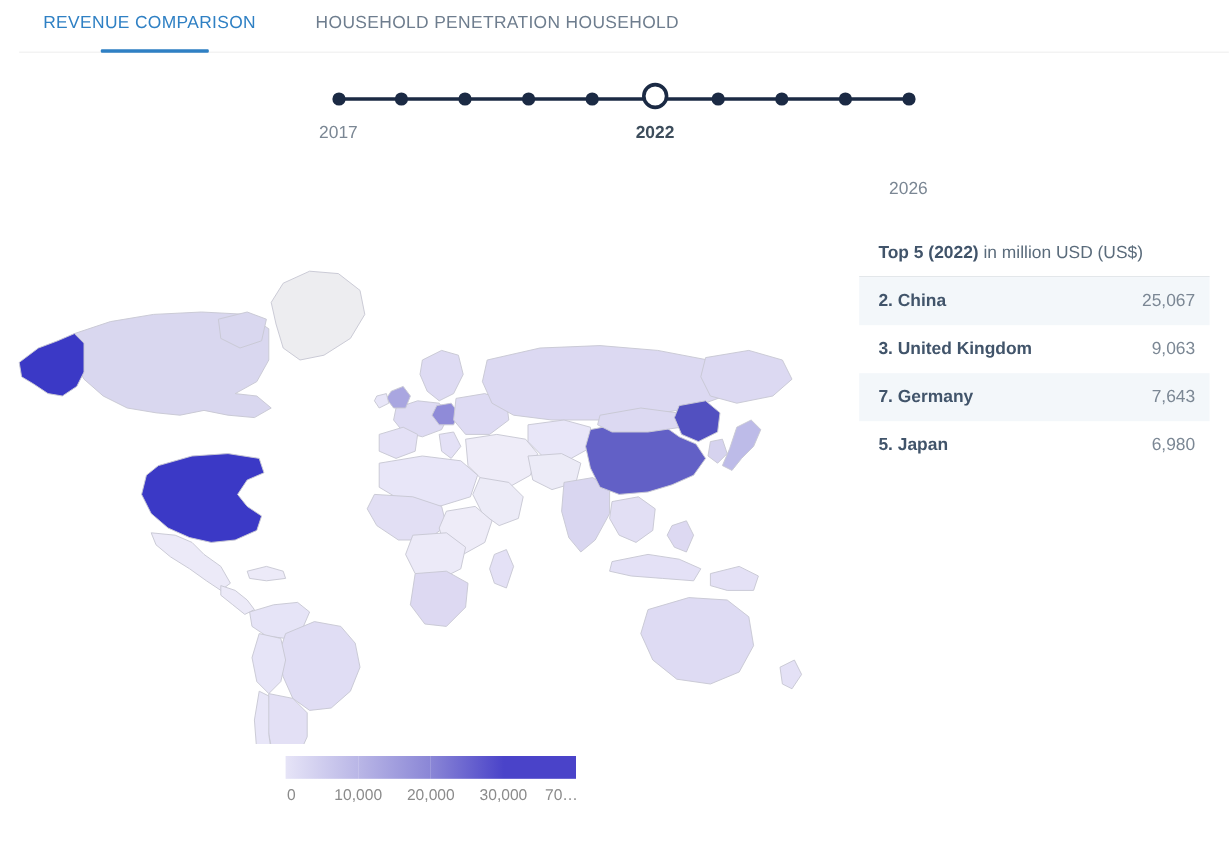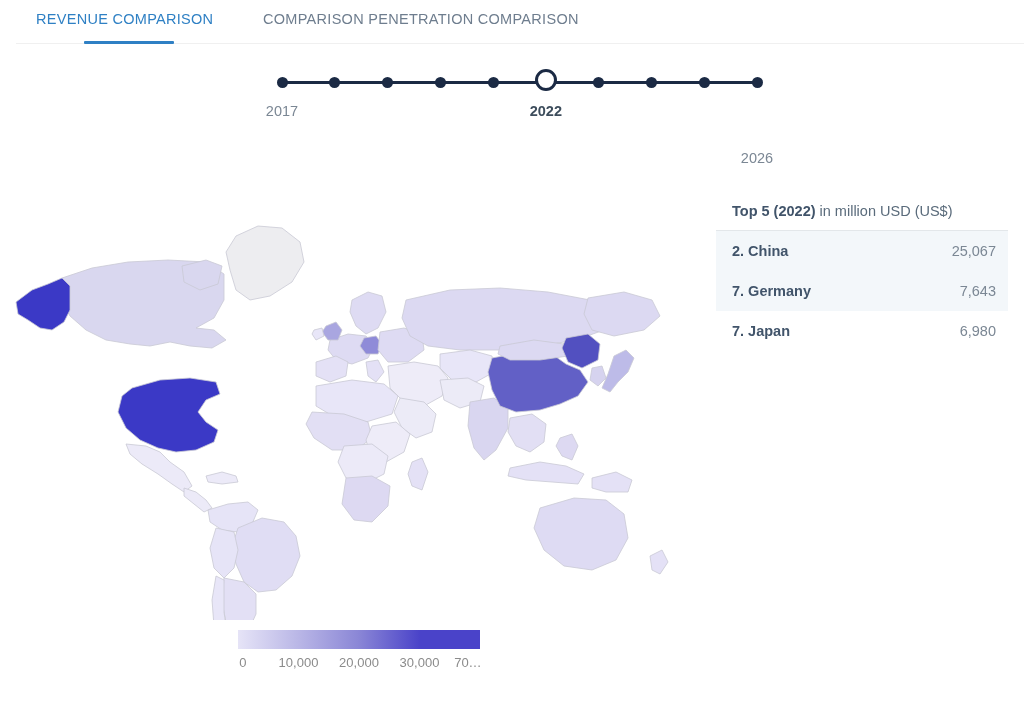--- a/index.html
+++ b/index.html
@@ -175,21 +175,21 @@
     font-size: 14.5px;
     color: #7b8794;
     white-space: nowrap;
   }
 </style>
 </head>
 <body>
 
 <div class="tabbar">
   <div class="tab tab-0">REVENUE COMPARISON</div>
-  <div class="tab tab-1">COMPARISON PENETRATION COMPARISON</div>
+  <div class="tab tab-1">HOUSEHOLD PENETRATION HOUSEHOLD</div>
   <div class="tab-underline"></div>
 </div>
 
 <div class="slider-wrap">
   <div class="slider-track"></div>
   <div id="slider-ticks">
       <div class="slider-dot" style="left: 282px;"></div>
       <div class="slider-dot" style="left: 334.778px;"></div>
       <div class="slider-dot" style="left: 387.556px;"></div>
       <div class="slider-dot" style="left: 440.333px;"></div>
@@ -322,22 +322,26 @@
 
 <div class="top5">
   <div class="top5-head">
     <span class="strong">Top 5 (2022)</span><span> in million USD (US$)</span>
   </div>
   <div id="top5-rows">
       <div class="top5-row alt">
         <span class="top5-name">2. China</span>
         <span class="top5-val">25,067</span>
       </div>
+      <div class="top5-row">
+        <span class="top5-name">3. United Kingdom</span>
+        <span class="top5-val">9,063</span>
+      </div>
       <div class="top5-row alt">
         <span class="top5-name">7. Germany</span>
         <span class="top5-val">7,643</span>
       </div>
       <div class="top5-row">
-        <span class="top5-name">7. Japan</span>
+        <span class="top5-name">5. Japan</span>
         <span class="top5-val">6,980</span>
       </div>
     </div>
 </div>
 
 </body></html>

